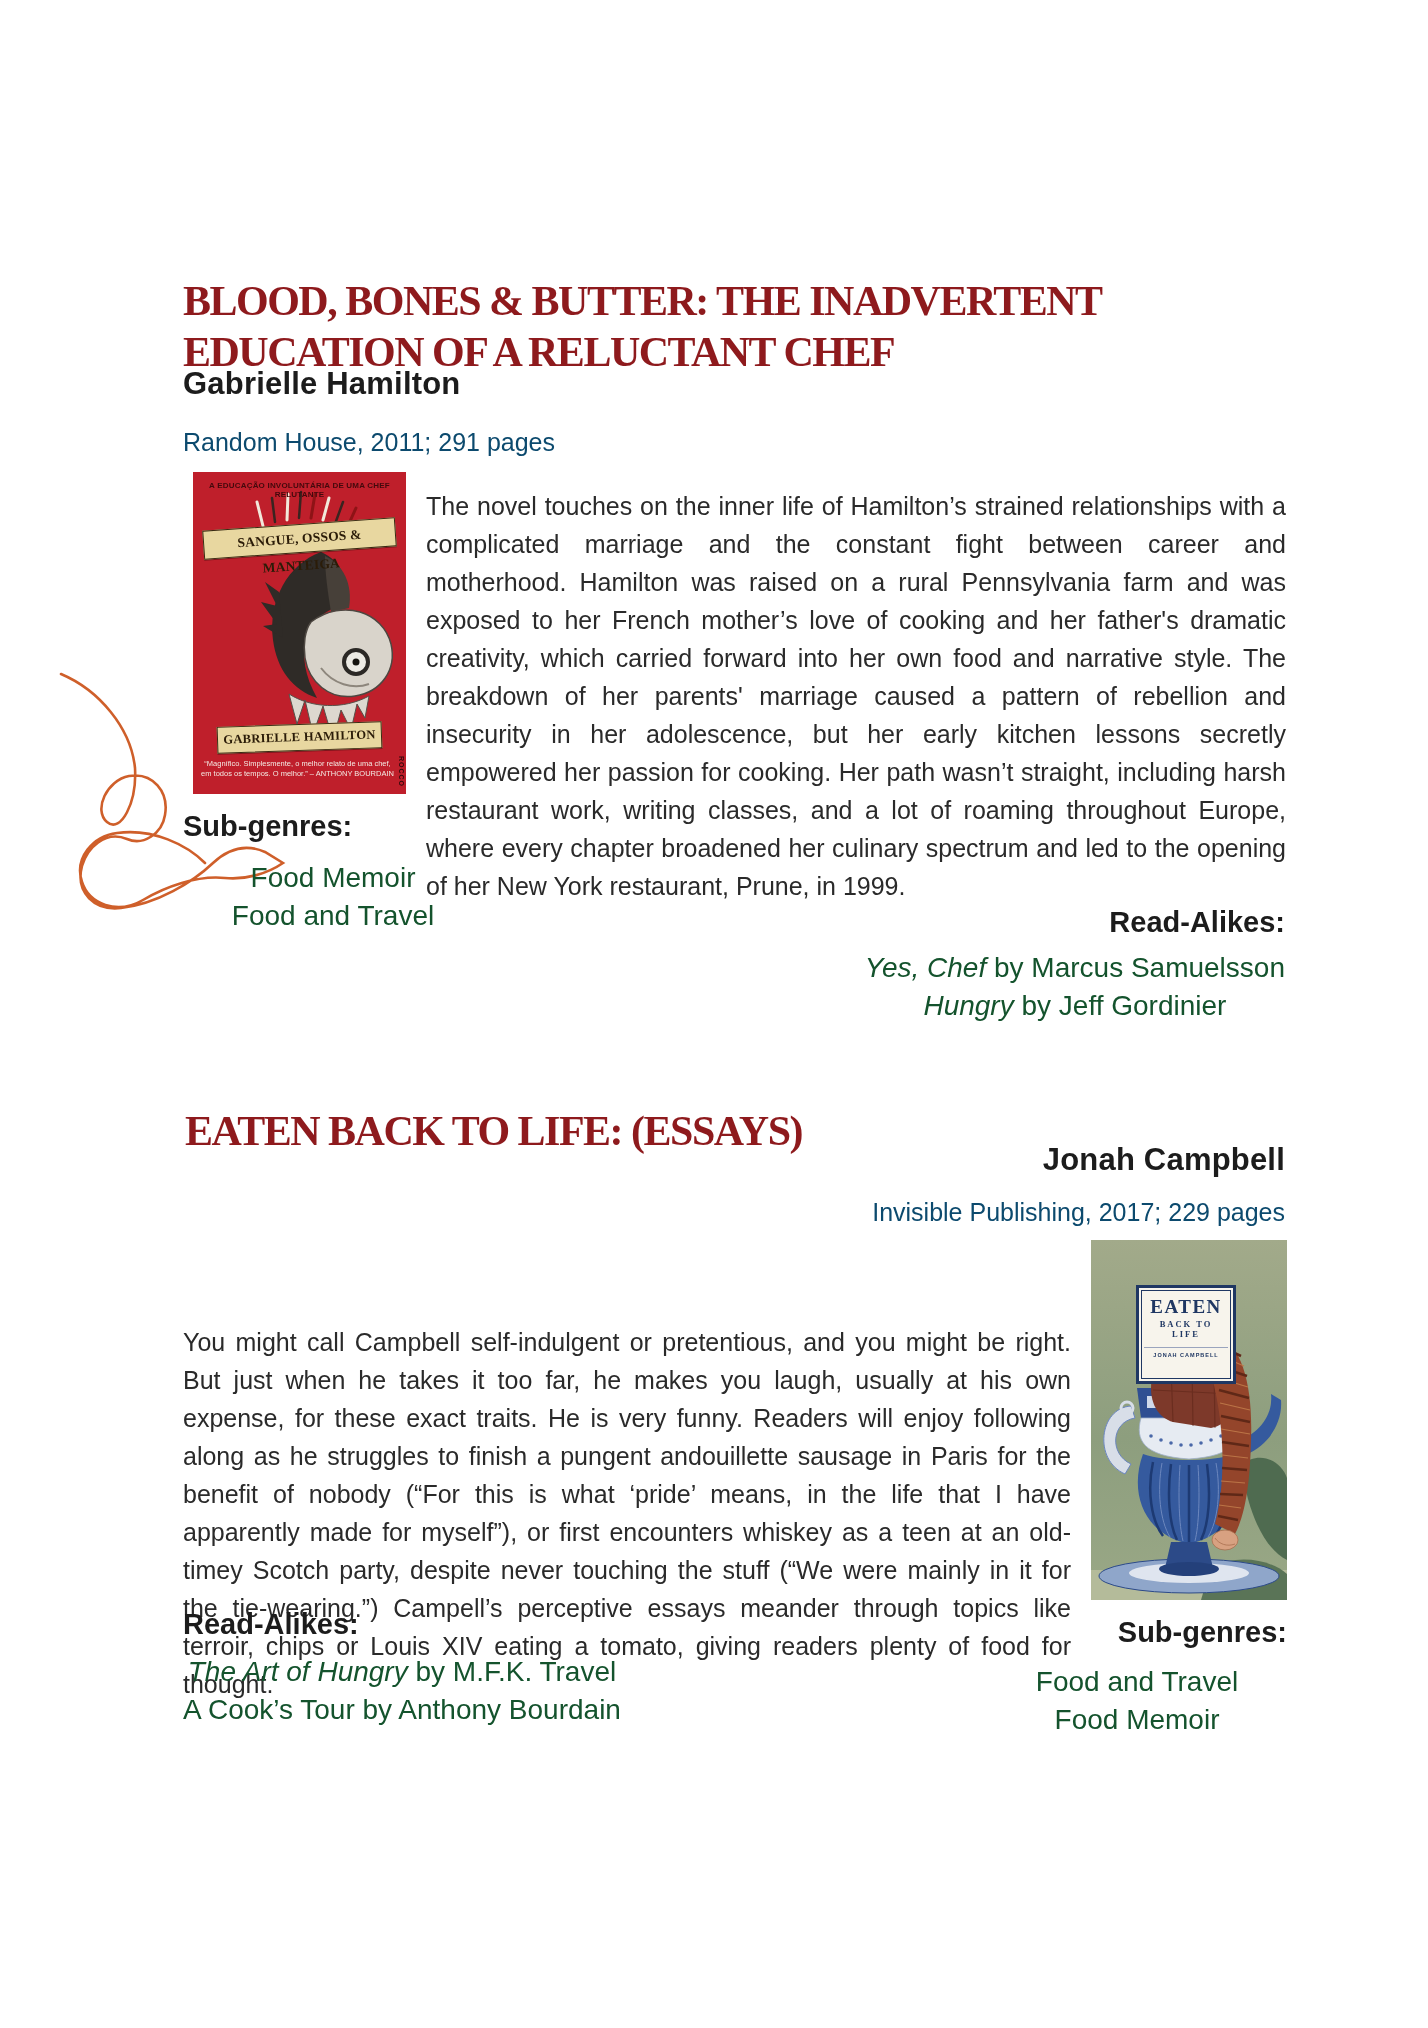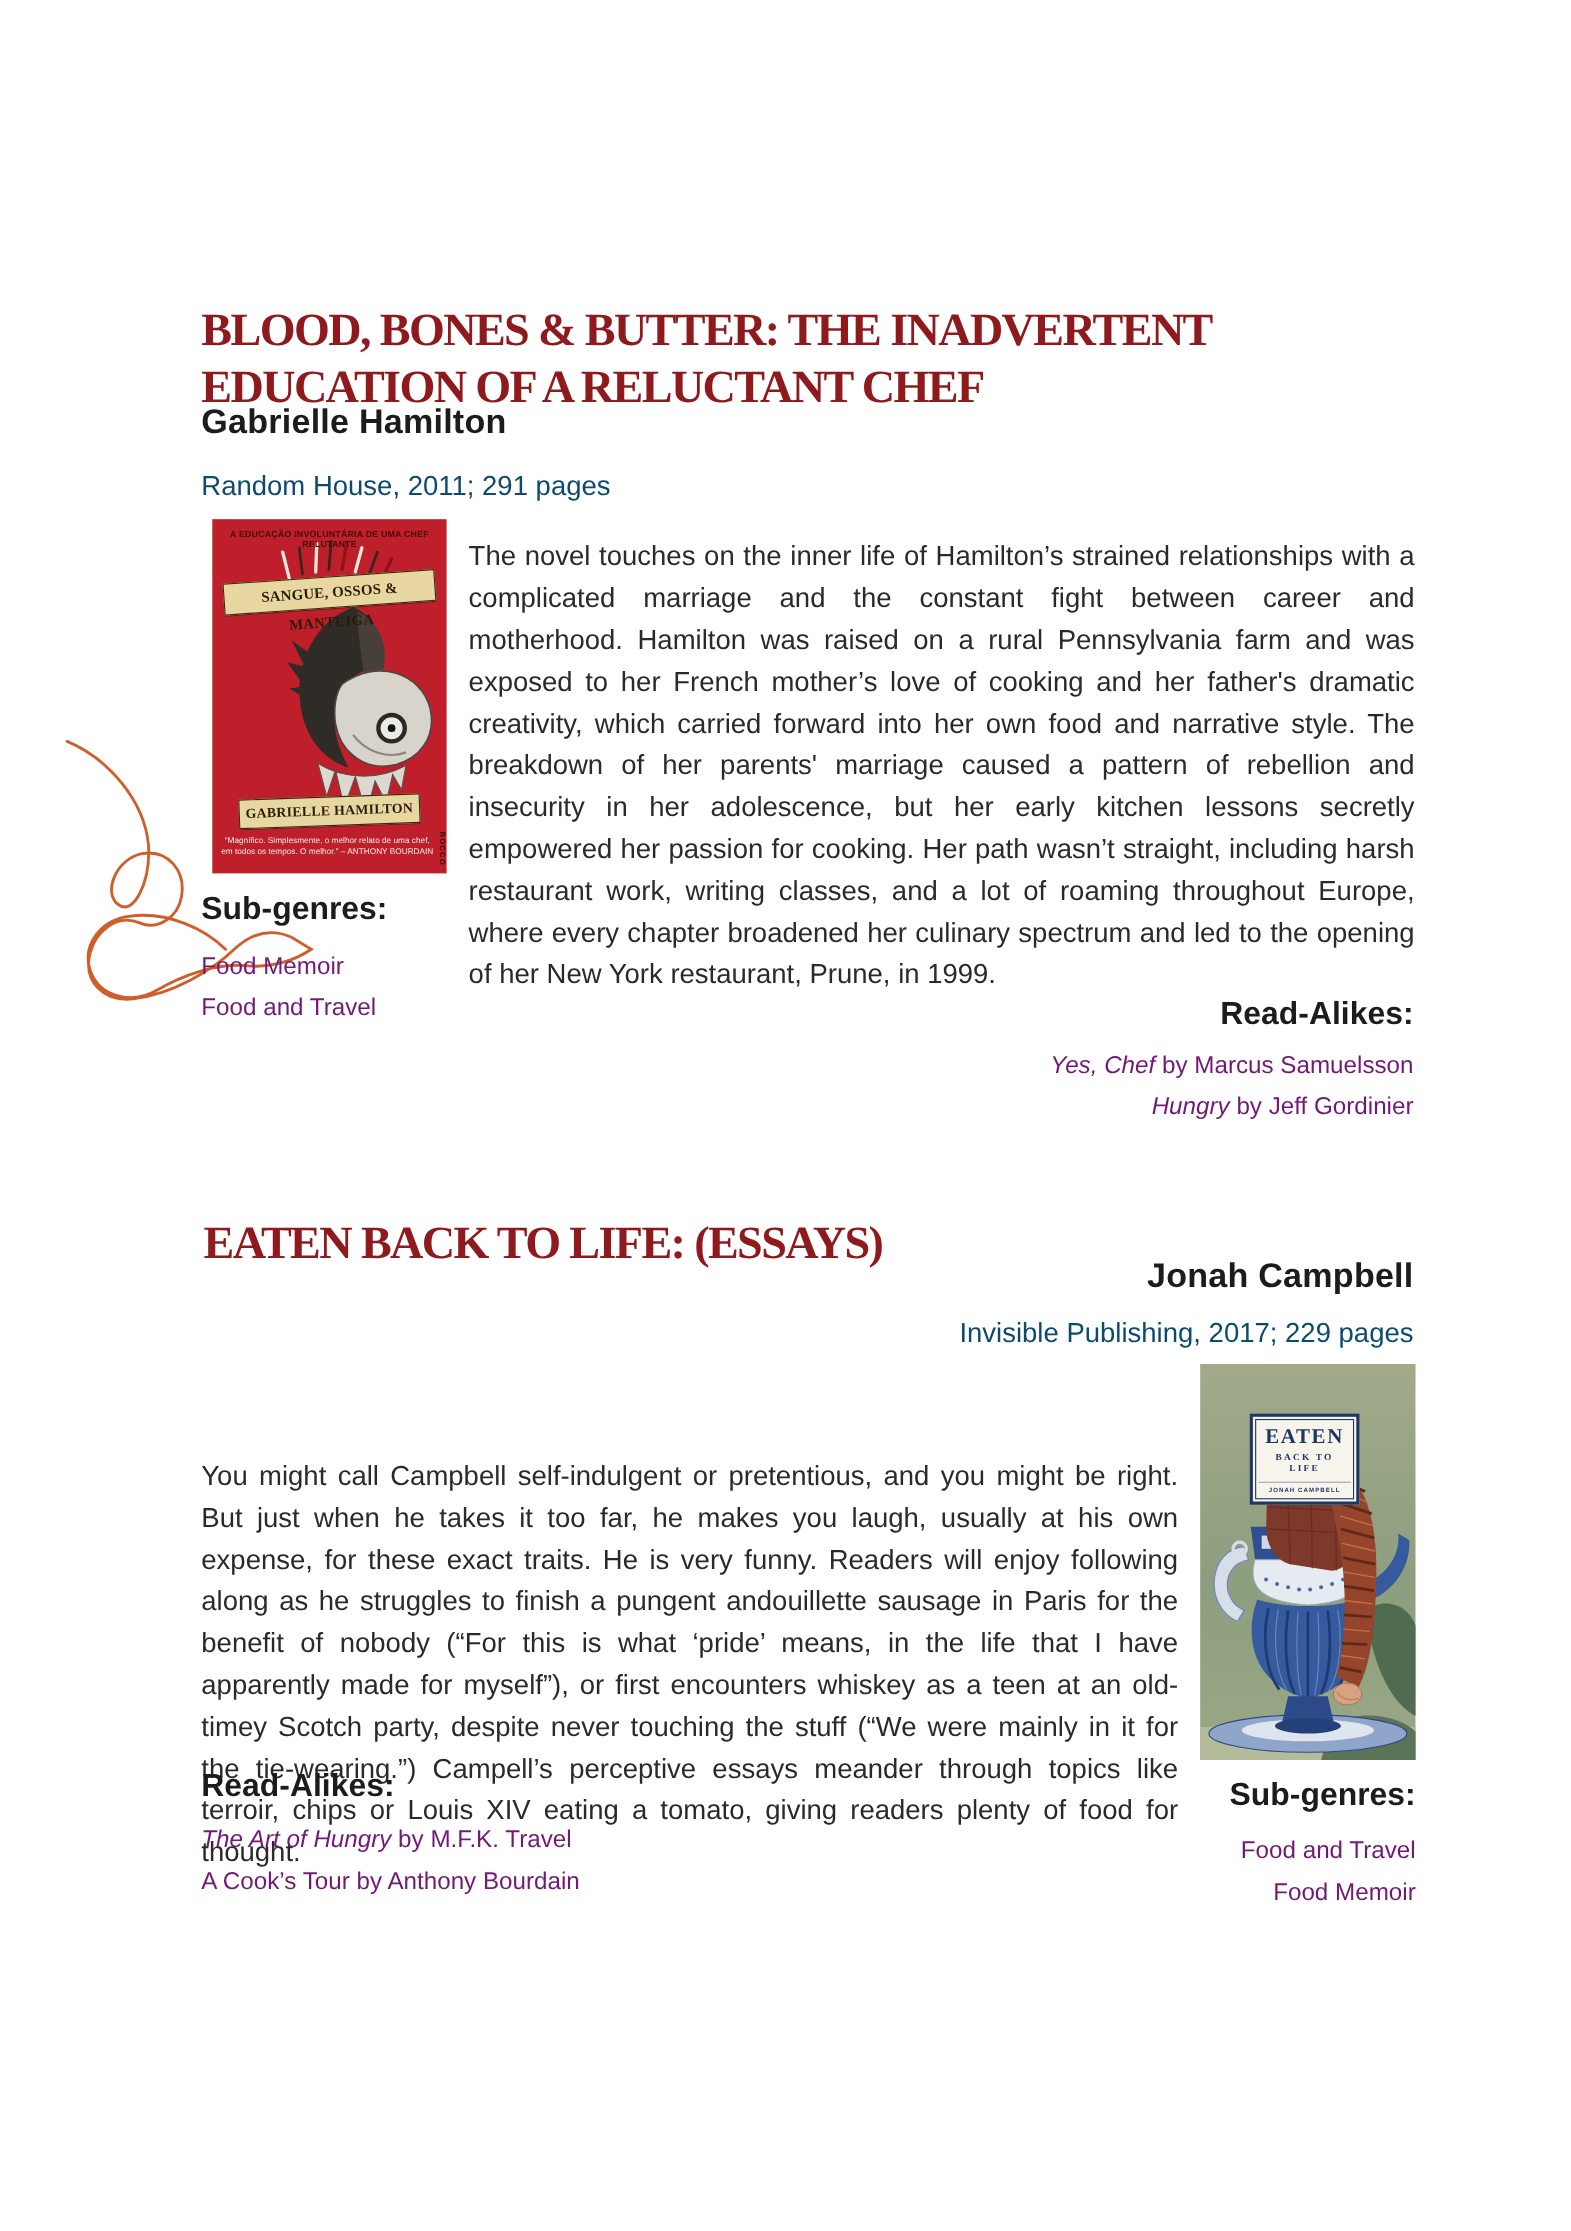--- a/index.html
+++ b/index.html
@@ -6,21 +6,21 @@
   .page{position:relative;width:1428px;height:2028px;background:#ffffff;overflow:hidden;
         font-family:"Liberation Sans","DejaVu Sans",sans-serif;color:#212121;margin-left:23px;}
 
   
   .serif-title{font-family:"Liberation Serif","DejaVu Serif",serif;font-weight:700;
                color:#8e1a1d;font-size:42px;line-height:1.22;letter-spacing:-1.5px;}
   .author{font-size:31px;font-weight:700;color:#1c1c1c;letter-spacing:.2px;}
   .publine{font-size:25px;color:#0c4a6e;}
   .desc{font-size:25px;line-height:38px;text-align:justify;color:#2a2a2a;}
   .blk-heading{font-size:29px;font-weight:700;color:#1c1c1c;}
-  .blk-item{font-size:22px;line-height:38px;color:#701a75;}
+  .blk-item{font-size:28px;line-height:38px;color:#14532d;text-align:center;}
   .ital{font-style:italic;}
 
   
   .b1-title{position:absolute;left:160px;top:248px;width:1030px;}
   .b1-author{position:absolute;left:160px;top:366px;}
   .b1-pub{position:absolute;left:160px;top:428px;}
   .b1-cover{position:absolute;left:170px;top:472px;width:213px;height:322px;}
   .b1-desc{position:absolute;left:403px;top:462px;width:860px;}
   .b1-sub{position:absolute;left:160px;top:810px;width:300px;}
   .b1-sub .blk-heading{margin-bottom:16px;}
@@ -55,21 +55,21 @@
       transform:rotate(-2deg);letter-spacing:.3px;}
   .cover1 .quote{position:absolute;left:6px;right:10px;top:287px;text-align:center;
       font-size:7.5px;line-height:10px;color:#f3e9e2;}
   .cover1 .spine{position:absolute;right:1px;top:284px;font-size:7px;color:#33090b;
       writing-mode:vertical-rl;letter-spacing:1px;font-weight:700;}
 
   
   .cover2 .artsvg{position:absolute;left:0;top:0;width:100%;height:100%;}
   .label{position:absolute;left:45px;top:45px;width:100px;background:#f7f4ec;
       border:3px solid #1f3763;padding:2px;box-sizing:border-box;}
-  .label-inner{border:1px solid #1f3763;padding:6px 2px 4px;text-align:center;color:#1f3763;}
+  .label-inner{border:1px solid #1f3763;padding:6px 2px 20px;text-align:center;color:#1f3763;}
   .label-eaten{font-family:"Liberation Serif","DejaVu Serif",serif;font-size:19px;
       font-weight:700;letter-spacing:1.5px;line-height:1;}
   .label-sub{font-family:"Liberation Serif","DejaVu Serif",serif;font-size:8.5px;
       font-weight:700;letter-spacing:2px;margin-top:3px;}
   .label-author{font-size:5.5px;letter-spacing:1px;margin-top:8px;border-top:1px solid #9aa4bd;
       padding-top:4px;font-weight:700;}
 </style>
 </head>
 <body>
 

